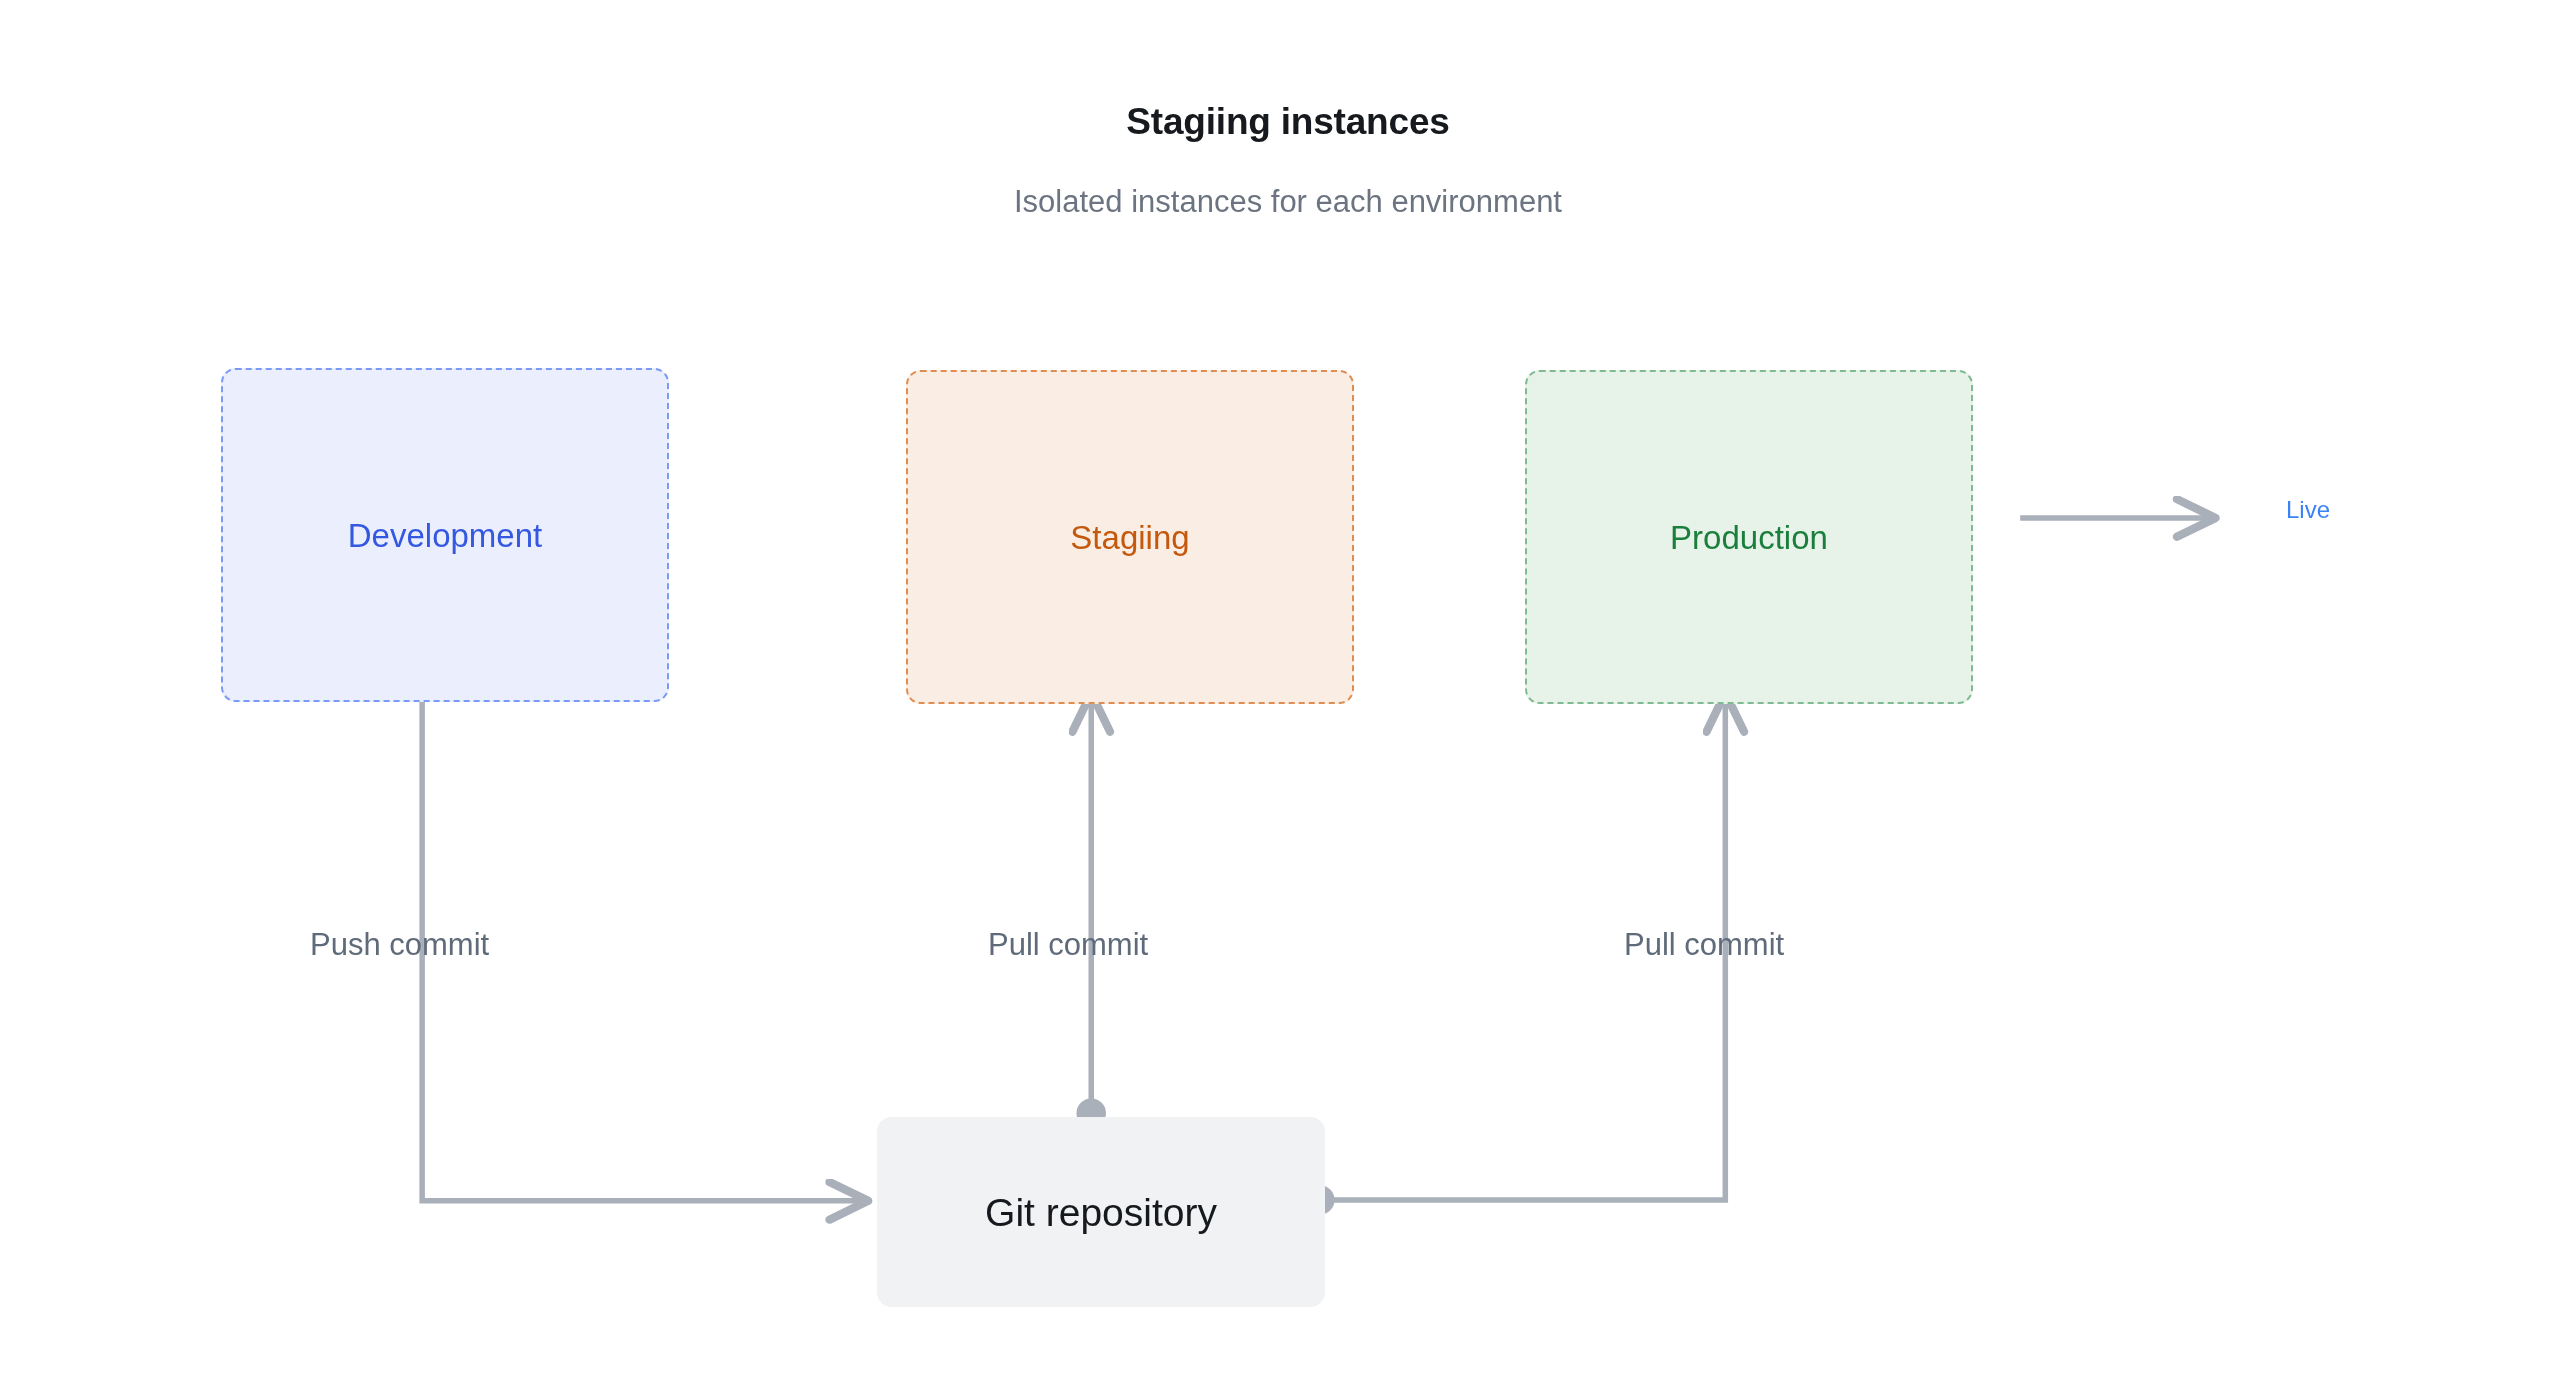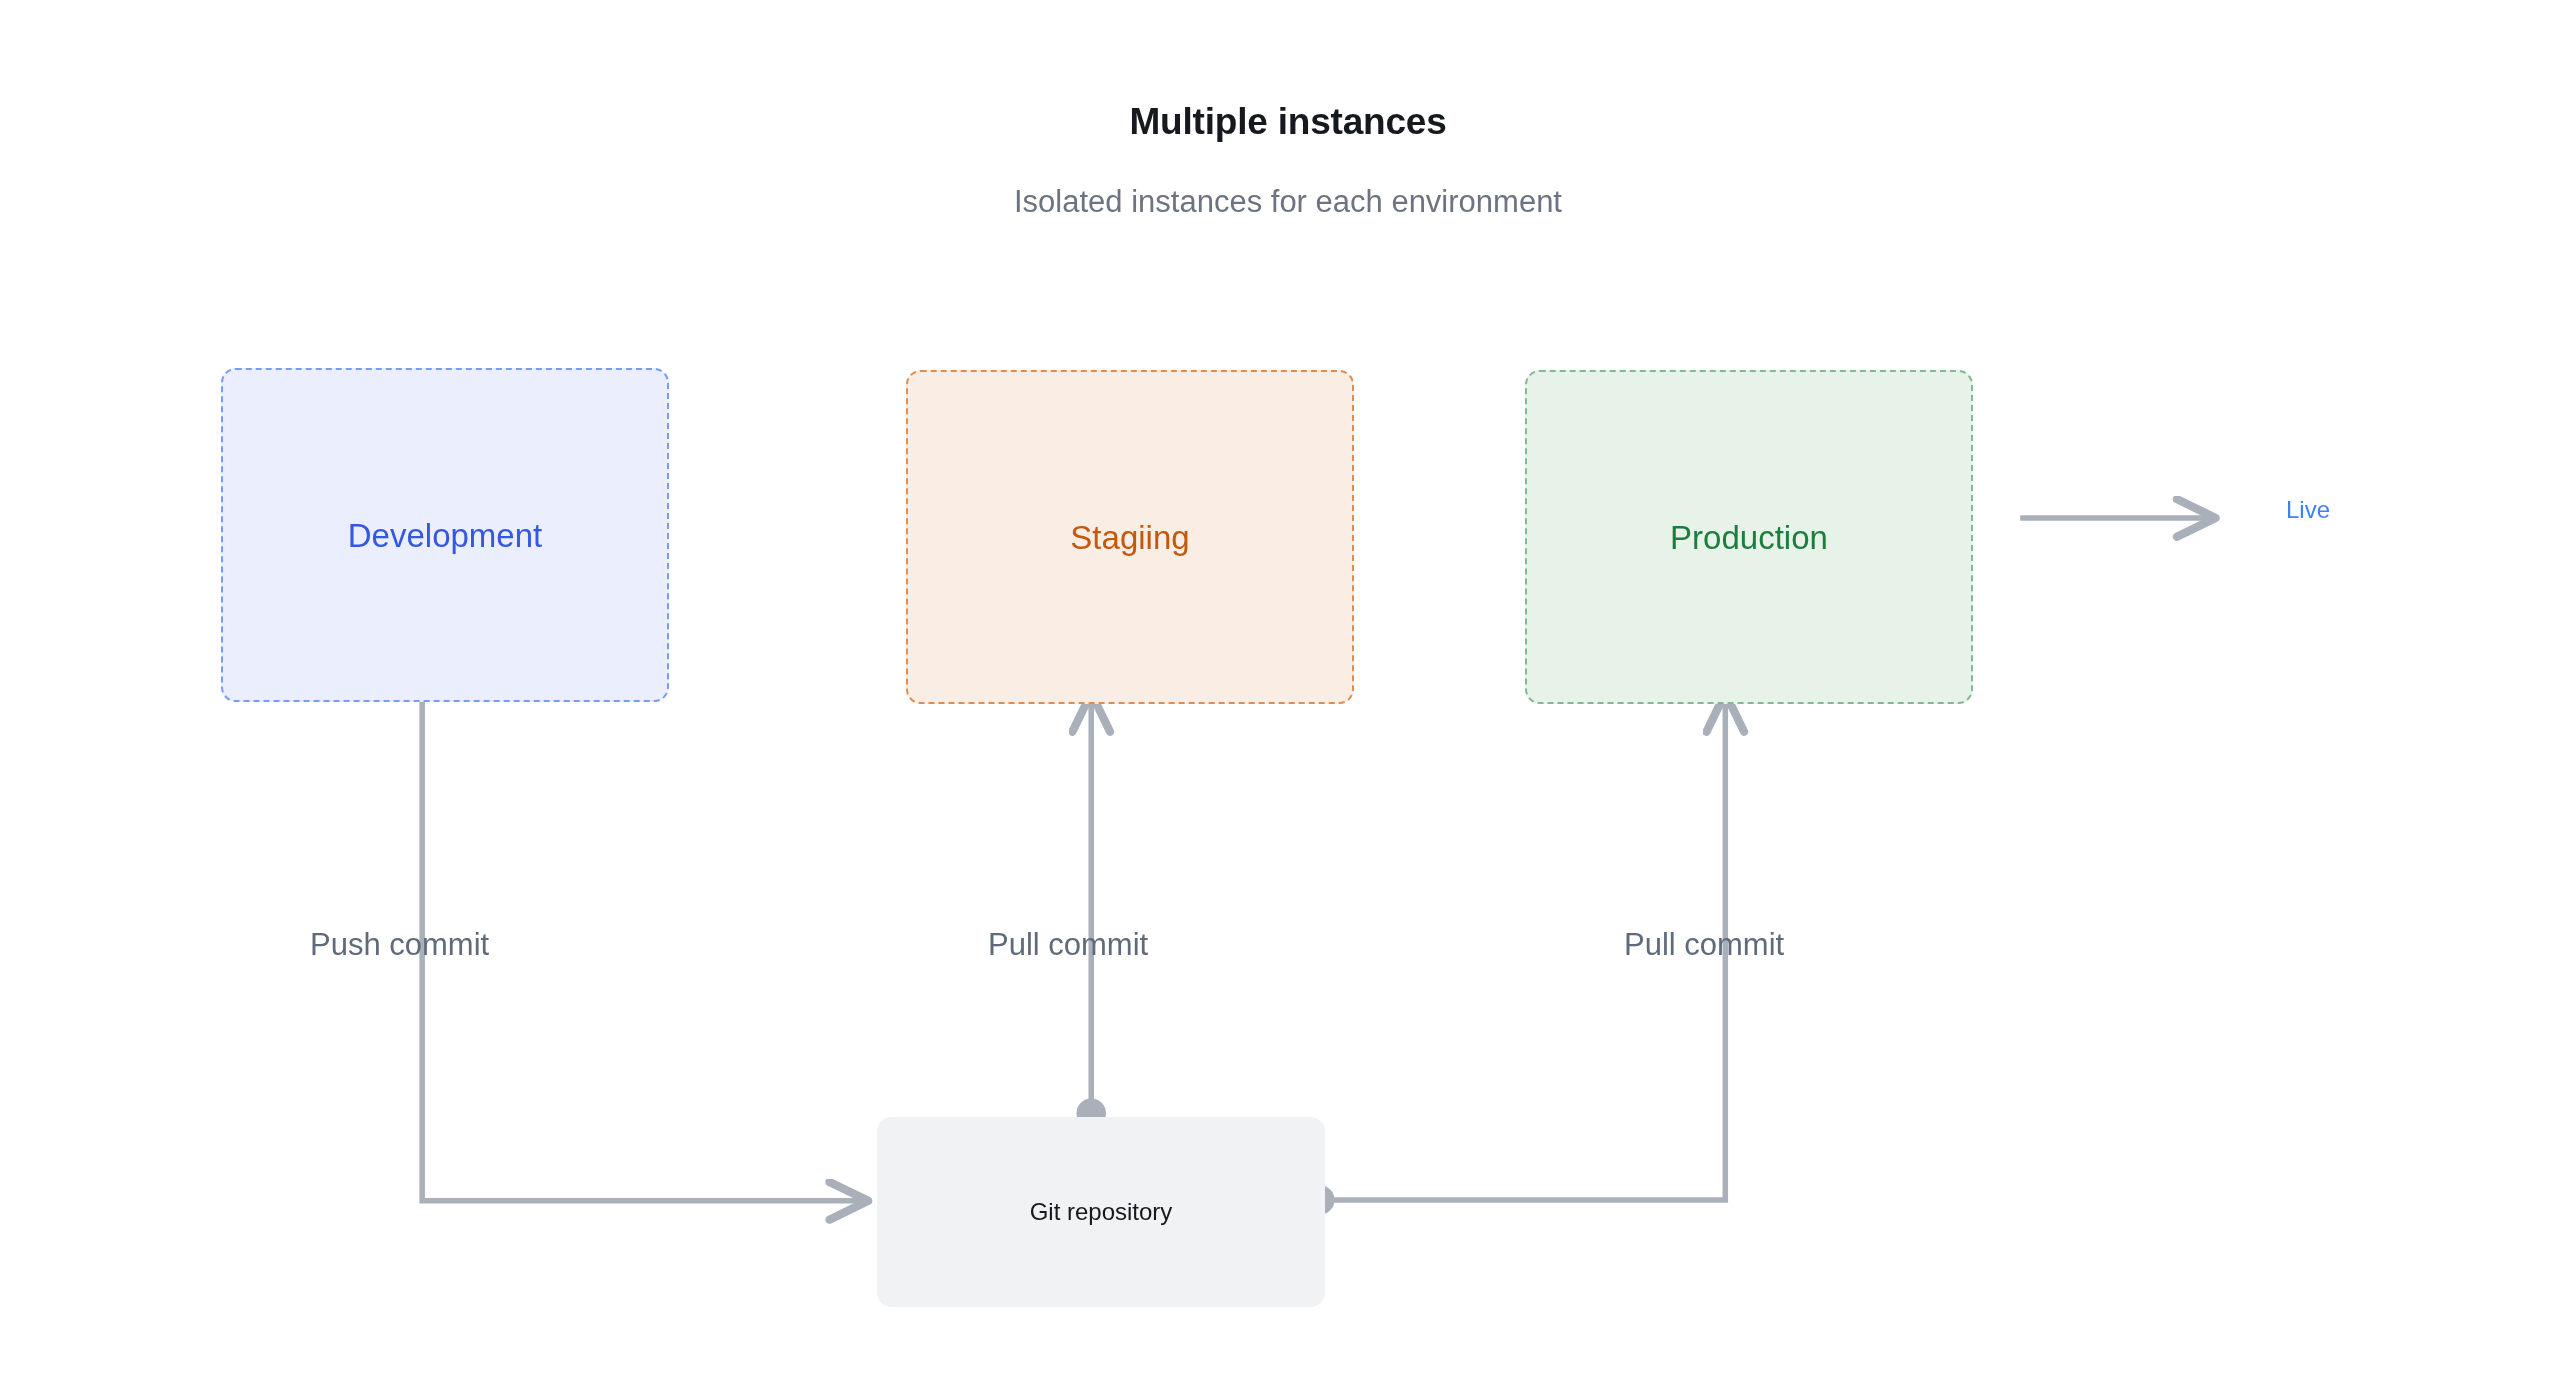--- a/index.html
+++ b/index.html
@@ -90,21 +90,21 @@
     top: 1117px;
     width: 448px;
     height: 190px;
     background: #f1f2f3;
     border-radius: 14.7px;
     display: flex;
     align-items: center;
     justify-content: center;
   }
   #box-git .git-label {
-    font-size: 24px;
+    font-size: 39px;
     font-weight: 400;
     color: #16191d;
     line-height: 1;
   }
 
   
   #live-label {
     position: absolute;
     left: 2286px;
     top: 498px;
@@ -136,21 +136,21 @@
     width: 2576px;
     height: 1399px;
     pointer-events: none;
   }
 </style>
 </head>
 <body>
 
 <div id="canvas">
 
-  <div id="title">Multiple instances</div>
+  <div id="title">Stagiing instances</div>
   <div id="subtitle">Isolated instances for each environment</div>
 
   <svg id="connectors" viewBox="0 0 2795 1518" width="2576" height="1399">
     <defs>
       <marker id="arrowhead" markerWidth="10" markerHeight="10" refX="8.2" refY="4" orient="auto" markerUnits="strokeWidth">
         <path d="M 1.2 0.6 L 8.2 4 L 1.2 7.4" fill="none" stroke="#aab0ba" stroke-width="1.5" stroke-linecap="round" stroke-linejoin="round"></path>
       </marker>
     </defs>
 
     <g>

